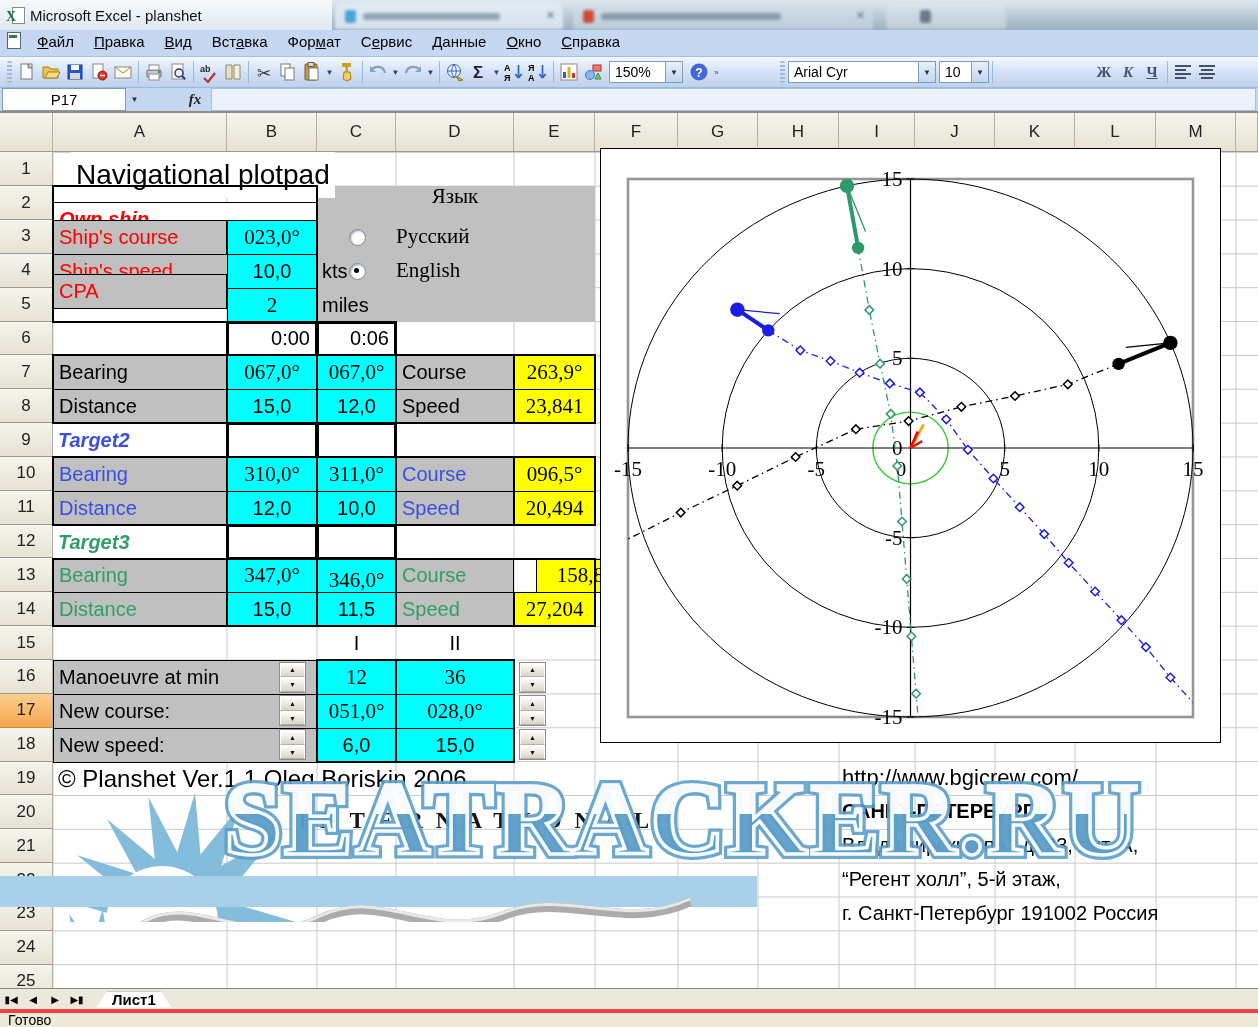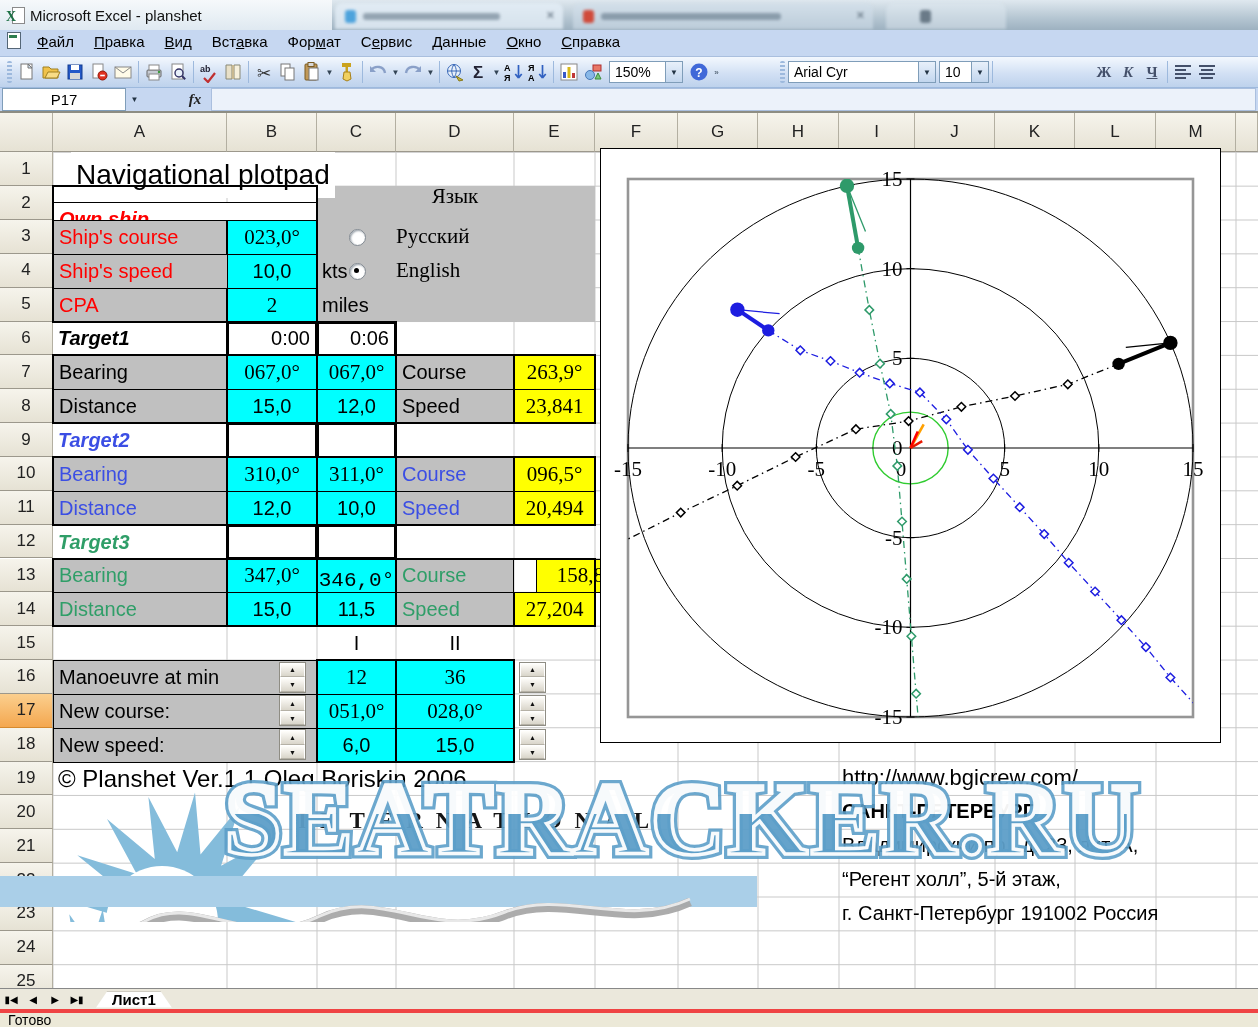--- a/index.html
+++ b/index.html
@@ -434,24 +434,23 @@
       <div class="rowhead" style="left: 0px; top: 851.7px; width: 53px; height: 33.85px; z-index: 2;">25</div>
       <div class="panel" style="left: 317px; top: 73.15px; width: 278px; height: 135.4px;"></div>
       <div class="cell k-w k-big" style="left: 53px; top: 39.3px; width: 264px; height: 46px; margin-left: 18px;">Navigational plotpad</div>
       <div class="cell k-g k-red k-bi k-bd" style="left: 53px; top: 73.15px; width: 264px; height: 34.85px; margin-top: 16px;">Own ship</div>
       <div class="cell k-serif k-mid k-ctr k-nobg" style="left: 396px; top: 66px; width: 118px; height: 34.85px;">Язык</div>
       <div class="cell k-g k-red k-bd" style="left: 53px; top: 107px; width: 174px; height: 34.85px;">Ship's course</div>
       <div class="cell k-c k-serif k-ctr k-bd" style="left: 227px; top: 107px; width: 90px; height: 34.85px;">023,0°</div>
       <div class="cell k-g k-red k-bd" style="left: 53px; top: 140.85px; width: 180px; height: 34.85px;">Ship's speed</div>
       <div class="cell k-c k-ctr k-bd" style="left: 227px; top: 140.85px; width: 90px; height: 34.85px;">10,0</div>
       <div class="cell k-nobg" style="left: 317px; top: 140.85px; width: 79px; height: 34.85px;">kts</div>
-      <div class="cell k-g k-red k-bd" style="left: 53px; top: 175px; width: 174px; height: 35px;">CPA</div>
+      <div class="cell k-g k-red k-bd" style="left: 53px; top: 161px; width: 174px; height: 35px;">CPA</div>
       <div class="cell k-c k-serif k-ctr k-bd" style="left: 227px; top: 174.7px; width: 90px; height: 34.85px;">2</div>
       <div class="cell k-nobg" style="left: 317px; top: 174.7px; width: 79px; height: 34.85px;">miles</div>
-      <div class="cell k-bi" style="left: 53px; top: 208.55px; width: 174px; height: 34.85px;">Target1</div>
       <div class="cell k-right k-bd2" style="left: 227px; top: 208.55px; width: 90px; height: 34.85px;">0:00</div>
       <div class="cell k-right k-bd2" style="left: 317px; top: 208.55px; width: 79px; height: 34.85px;">0:06</div>
       <div class="cell k-g k-bd" style="left: 53px; top: 242.4px; width: 174px; height: 34.85px;">Bearing</div>
       <div class="cell k-c k-serif k-ctr k-bd" style="left: 227px; top: 242.4px; width: 90px; height: 34.85px;">067,0°</div>
       <div class="cell k-c k-serif k-ctr k-bd" style="left: 317px; top: 242.4px; width: 79px; height: 34.85px;">067,0°</div>
       <div class="cell k-g k-bd" style="left: 396px; top: 242.4px; width: 118px; height: 34.85px;">Course</div>
       <div class="cell k-y k-serif k-ctr k-bd" style="left: 514px; top: 242.4px; width: 81px; height: 34.85px;">263,9°</div>
       <div class="cell k-g k-bd" style="left: 53px; top: 276.25px; width: 174px; height: 34.85px;">Distance</div>
       <div class="cell k-c k-ctr k-bd" style="left: 227px; top: 276.25px; width: 90px; height: 34.85px;">15,0</div>
       <div class="cell k-c k-ctr k-bd" style="left: 317px; top: 276.25px; width: 79px; height: 34.85px;">12,0</div>
@@ -468,21 +467,21 @@
       <div class="cell k-g k-blue k-bd" style="left: 53px; top: 377.8px; width: 174px; height: 34.85px;">Distance</div>
       <div class="cell k-c k-ctr k-bd" style="left: 227px; top: 377.8px; width: 90px; height: 34.85px;">12,0</div>
       <div class="cell k-c k-ctr k-bd" style="left: 317px; top: 377.8px; width: 79px; height: 34.85px;">10,0</div>
       <div class="cell k-g k-blue k-bd" style="left: 396px; top: 377.8px; width: 118px; height: 34.85px;">Speed</div>
       <div class="cell k-y k-serif k-ctr k-bd" style="left: 514px; top: 377.8px; width: 81px; height: 34.85px;">20,494</div>
       <div class="cell k-bi k-green" style="left: 53px; top: 411.65px; width: 174px; height: 34.85px;">Target3</div>
       <div class="cell k-bd2" style="left: 227px; top: 411.65px; width: 90px; height: 34.85px;"></div>
       <div class="cell k-bd2" style="left: 317px; top: 411.65px; width: 79px; height: 34.85px;"></div>
       <div class="cell k-g k-green k-bd" style="left: 53px; top: 445.5px; width: 174px; height: 34.85px;">Bearing</div>
       <div class="cell k-c k-serif k-ctr k-bd" style="left: 227px; top: 445.5px; width: 90px; height: 34.85px;">347,0°</div>
-      <div class="cell k-c k-serif k-ctr k-bd" style="left: 317px; top: 445.5px; width: 79px; height: 43px; font-family: Liberation Mono, monospace;">346,0°</div>
+      <div class="cell k-c k-serif k-ctr k-bd" style="left: 317px; top: 445.5px; width: 79px; height: 43px;">346,0°</div>
       <div class="cell k-g k-green k-bd" style="left: 396px; top: 445.5px; width: 118px; height: 34.85px;">Course</div>
       <div class="cell k-y k-serif k-ctr k-bd" style="left: 536px; top: 445.5px; width: 97px; height: 34.85px;">158,8°</div>
       <div class="cell k-g k-green k-bd" style="left: 53px; top: 479.35px; width: 174px; height: 34.85px;">Distance</div>
       <div class="cell k-c k-ctr k-bd" style="left: 227px; top: 479.35px; width: 90px; height: 34.85px;">15,0</div>
       <div class="cell k-c k-ctr k-bd" style="left: 317px; top: 479.35px; width: 79px; height: 34.85px;">11,5</div>
       <div class="cell k-g k-green k-bd" style="left: 396px; top: 479.35px; width: 118px; height: 34.85px;">Speed</div>
       <div class="cell k-y k-serif k-ctr k-bd" style="left: 514px; top: 479.35px; width: 81px; height: 34.85px;">27,204</div>
       <div class="cell k-ctr" style="left: 317px; top: 513.2px; width: 79px; height: 34.85px;">I</div>
       <div class="cell k-ctr" style="left: 396px; top: 513.2px; width: 118px; height: 34.85px;">II</div>
       <div class="cell k-g k-bd" style="left: 53px; top: 547.05px; width: 264px; height: 34.85px;">Manoeuvre at min</div>

